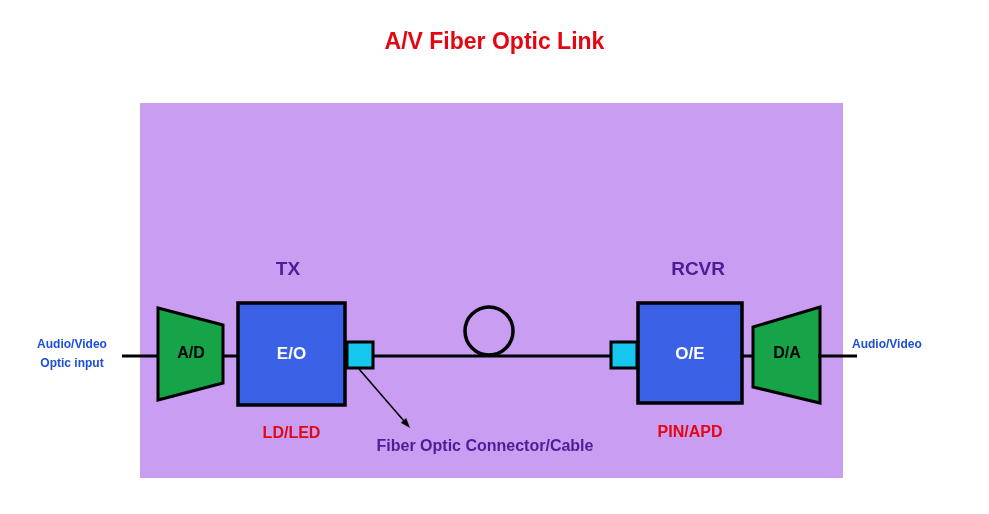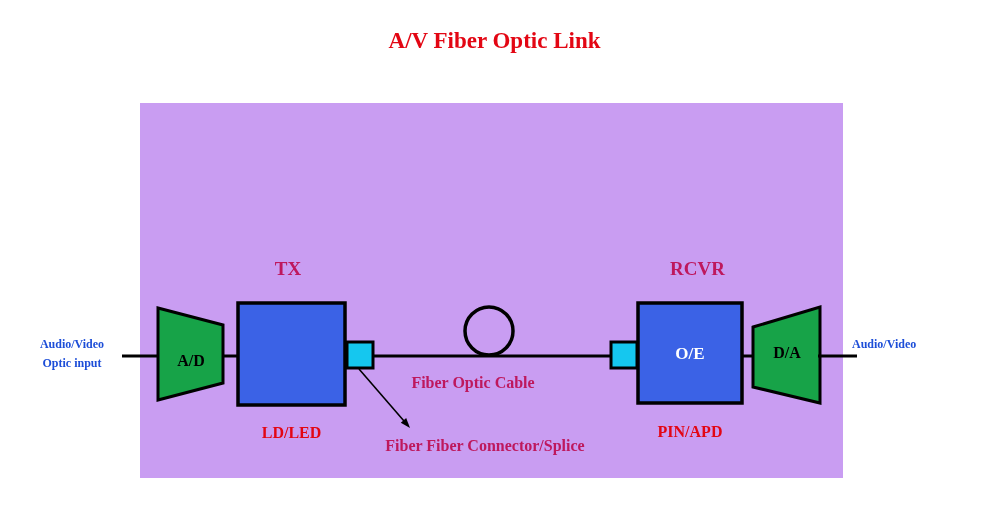--- a/index.html
+++ b/index.html
@@ -1,21 +1,21 @@
 <!DOCTYPE html>
 <html><head>
 <meta charset="utf-8">
 <style>
   html, body { margin: 0; padding: 0; background: #ffffff; }
   .stage {
     position: relative;
     width: 989px;
     height: 496px;
     background: #ffffff;
-    font-family: Liberation Serif, serif;
+    font-family: Liberation Sans, sans-serif;
     overflow: hidden;
   }
   .title {
     position: absolute;
     left: 0; top: 28px;
     width: 989px;
     text-align: center;
     font-size: 23px;
     font-weight: bold;
     color: #e30613;
@@ -27,21 +27,21 @@
     background: #c99df2;
   }
   svg.overlay {
     position: absolute;
     left: 0; top: 0;
     width: 989px; height: 514px;
   }
   .lbl {
     position: absolute;
     font-weight: bold;
-    color: #be185d;
+    color: #4c1d95;
     text-align: center;
     line-height: 1.15;
     white-space: nowrap;
   }
   .section-lbl { font-size: 19px; }
   .block-lbl-white { color: #ffffff; font-size: 17px; }
   .block-lbl-black { color: #000000; font-size: 16px; }
   .red-lbl { color: #e30613; font-size: 16px; }
   .cable-lbl, .connector-lbl { font-size: 16px; }
   .io-text {
@@ -89,29 +89,29 @@
 
     <line x1="818" y1="356" x2="857" y2="356" stroke="#000000" stroke-width="3"></line>
 
     <line x1="359" y1="369" x2="404" y2="421" stroke="#000000" stroke-width="1.6"></line>
     <polygon points="410,428 400.8,422.7 406.2,418.1" fill="#000000"></polygon>
   </svg>
 
   <div class="lbl section-lbl" style="left:258px; top:258px; width:60px;">TX</div>
   <div class="lbl section-lbl" style="left:645px; top:258px; width:80px;text-align:right;">RCVR</div>
 
-  <div class="lbl block-lbl-black" style="left:161px; top:344px; width:60px;margin-top:8px;">A/D</div>
+  <div class="lbl block-lbl-black" style="left:161px; top:344px; width:60px;">A/D</div>
+  <div class="lbl block-lbl-white" style="left:238px; top:344px; width:107px;">E/O</div>
   <div class="lbl block-lbl-white" style="left:638px; top:344px; width:104px;">O/E</div>
   <div class="lbl block-lbl-black" style="left:755px; top:344px; width:64px;">D/A</div>
 
   <div class="lbl red-lbl" style="left:238px; top:424px; width:107px;">LD/LED</div>
   <div class="lbl red-lbl" style="left:638px; top:423px; width:104px;">PIN/APD</div>
 
-  <div class="lbl cable-lbl" style="left:393px; top:374px; width:160px;">Fiber Optic Cable</div>
-  <div class="lbl connector-lbl" style="left:365px; top:437px; width:240px;">Fiber Fiber Connector/Splice</div>
+  <div class="lbl connector-lbl" style="left:365px; top:437px; width:240px;">Fiber Optic Connector/Cable</div>
 
   <div class="io-text io-left" style="left:20px; top:335px; width:104px;">
     <div>Audio/Video</div>
     <div>Optic input</div>
   </div>
 
   <div class="io-text io-right" style="left:852px; top:335px; width:130px;">
     <div>Audio/Video</div>
   </div>
 

